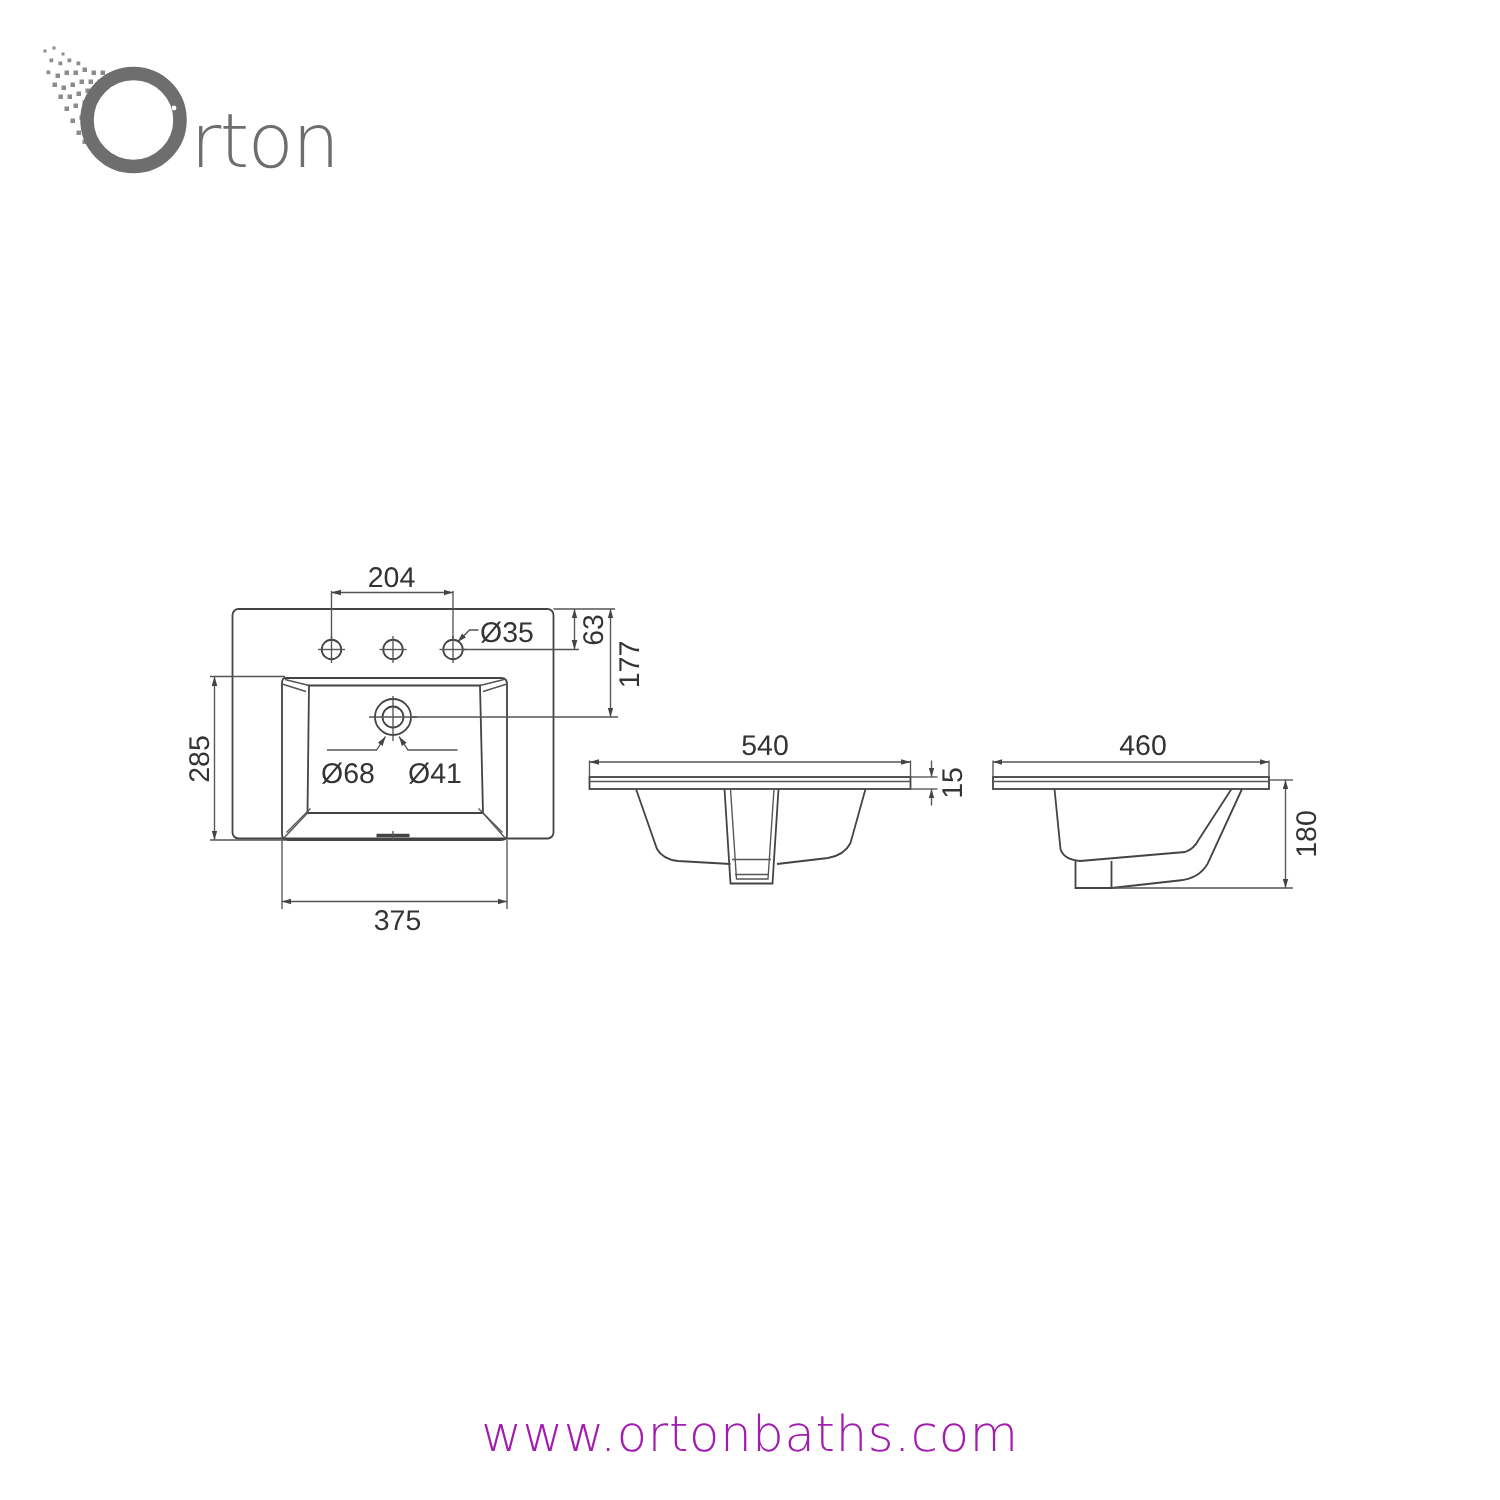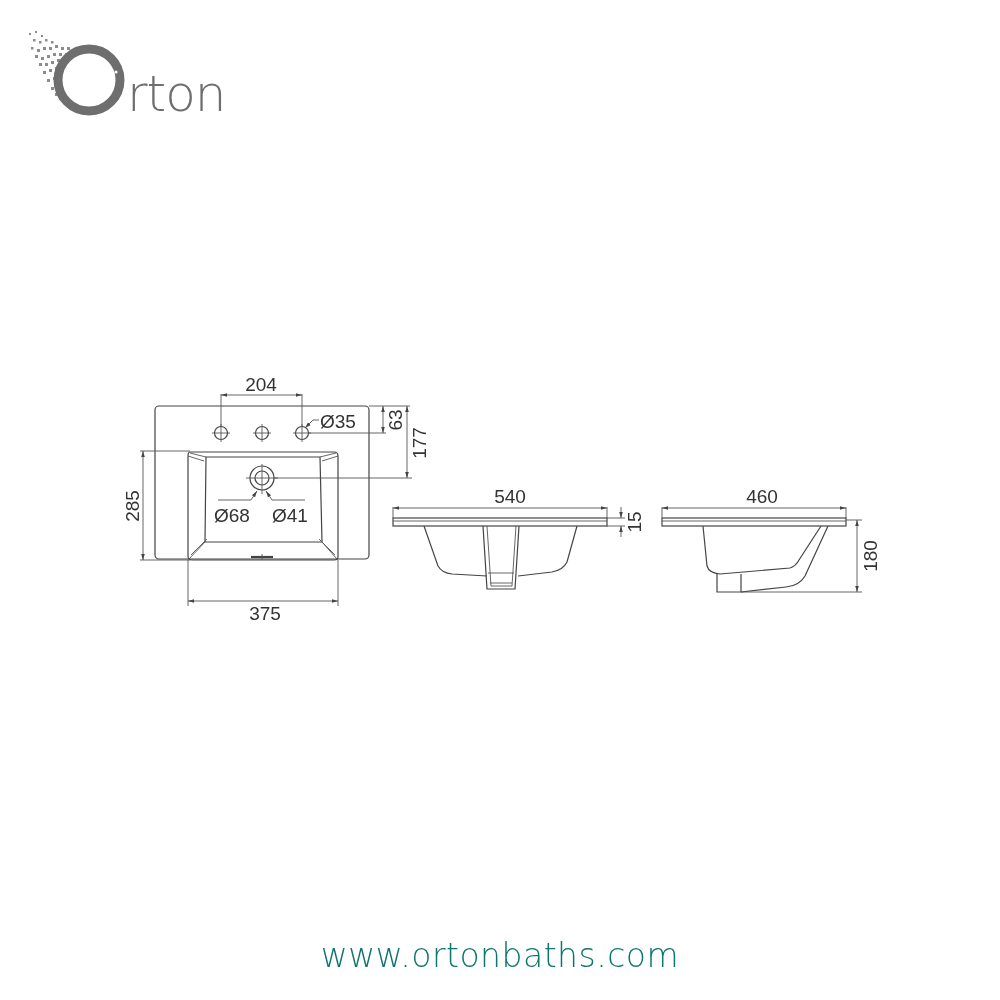--- a/index.html
+++ b/index.html
@@ -2,21 +2,21 @@
 <html><head>
   <meta charset="utf-8">
   <style>
     html, body { margin: 0; padding: 0; background: #ffffff; }
     body { width: 1000px; height: 1000px; position: relative; overflow: hidden;
            font-family: "Liberation Sans", sans-serif; }
     #logo { position: absolute; left: 25px; top: 25px; width: 230px; height: 100px; }
     #drawing { position: absolute; left: 0; top: 0; width: 1000px; height: 1000px; }
     .website { position: absolute; left: 0; width: 1000px; top: 936px; text-align: center;
                font-family: "DejaVu Sans", sans-serif; font-weight: 200; font-size: 33px;
-               color: #0f766e; letter-spacing: 0.5px; }
+               color: #a21caf; letter-spacing: 0.5px; }
     .dim-text { font-family: "Liberation Sans", sans-serif; font-size: 19px; fill: #333333; }
     .ln { stroke: #444; stroke-width: 1.2; fill: none; }
     .ln-thin { stroke: #555; stroke-width: 0.9; fill: none; }
   </style>
 </head>
 <body>
 
 <svg id="logo" viewBox="0 0 230 100">
   <g fill="#8c8c8c">
     <rect x="4" y="8" width="2" height="2"></rect>

